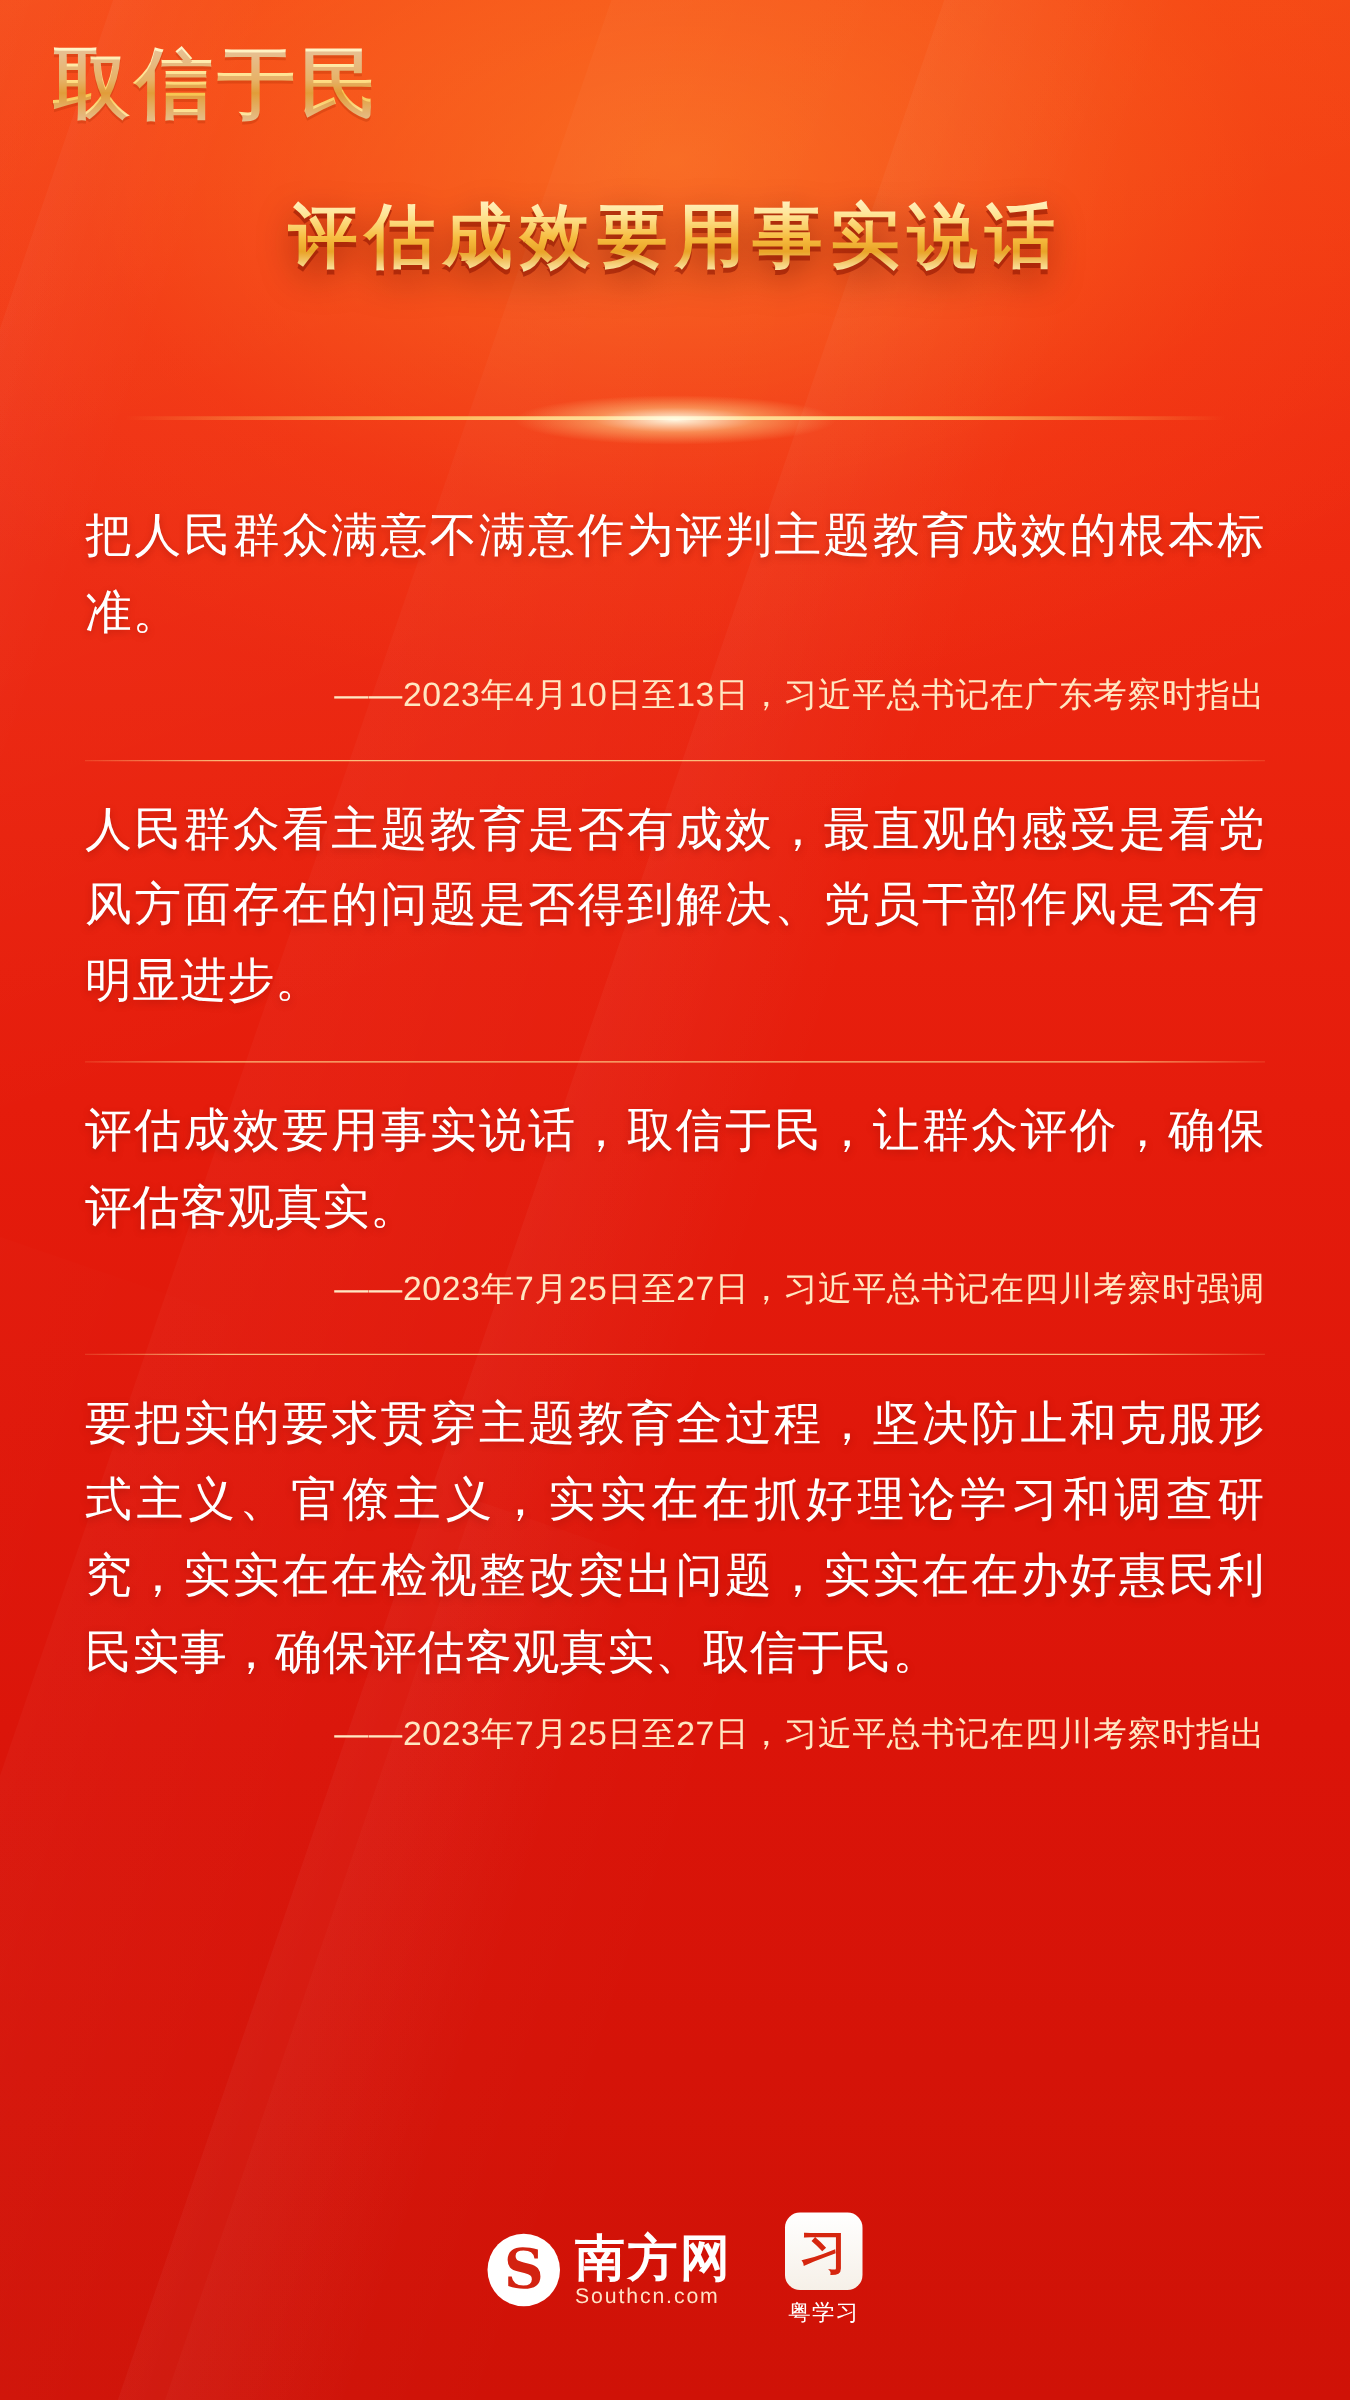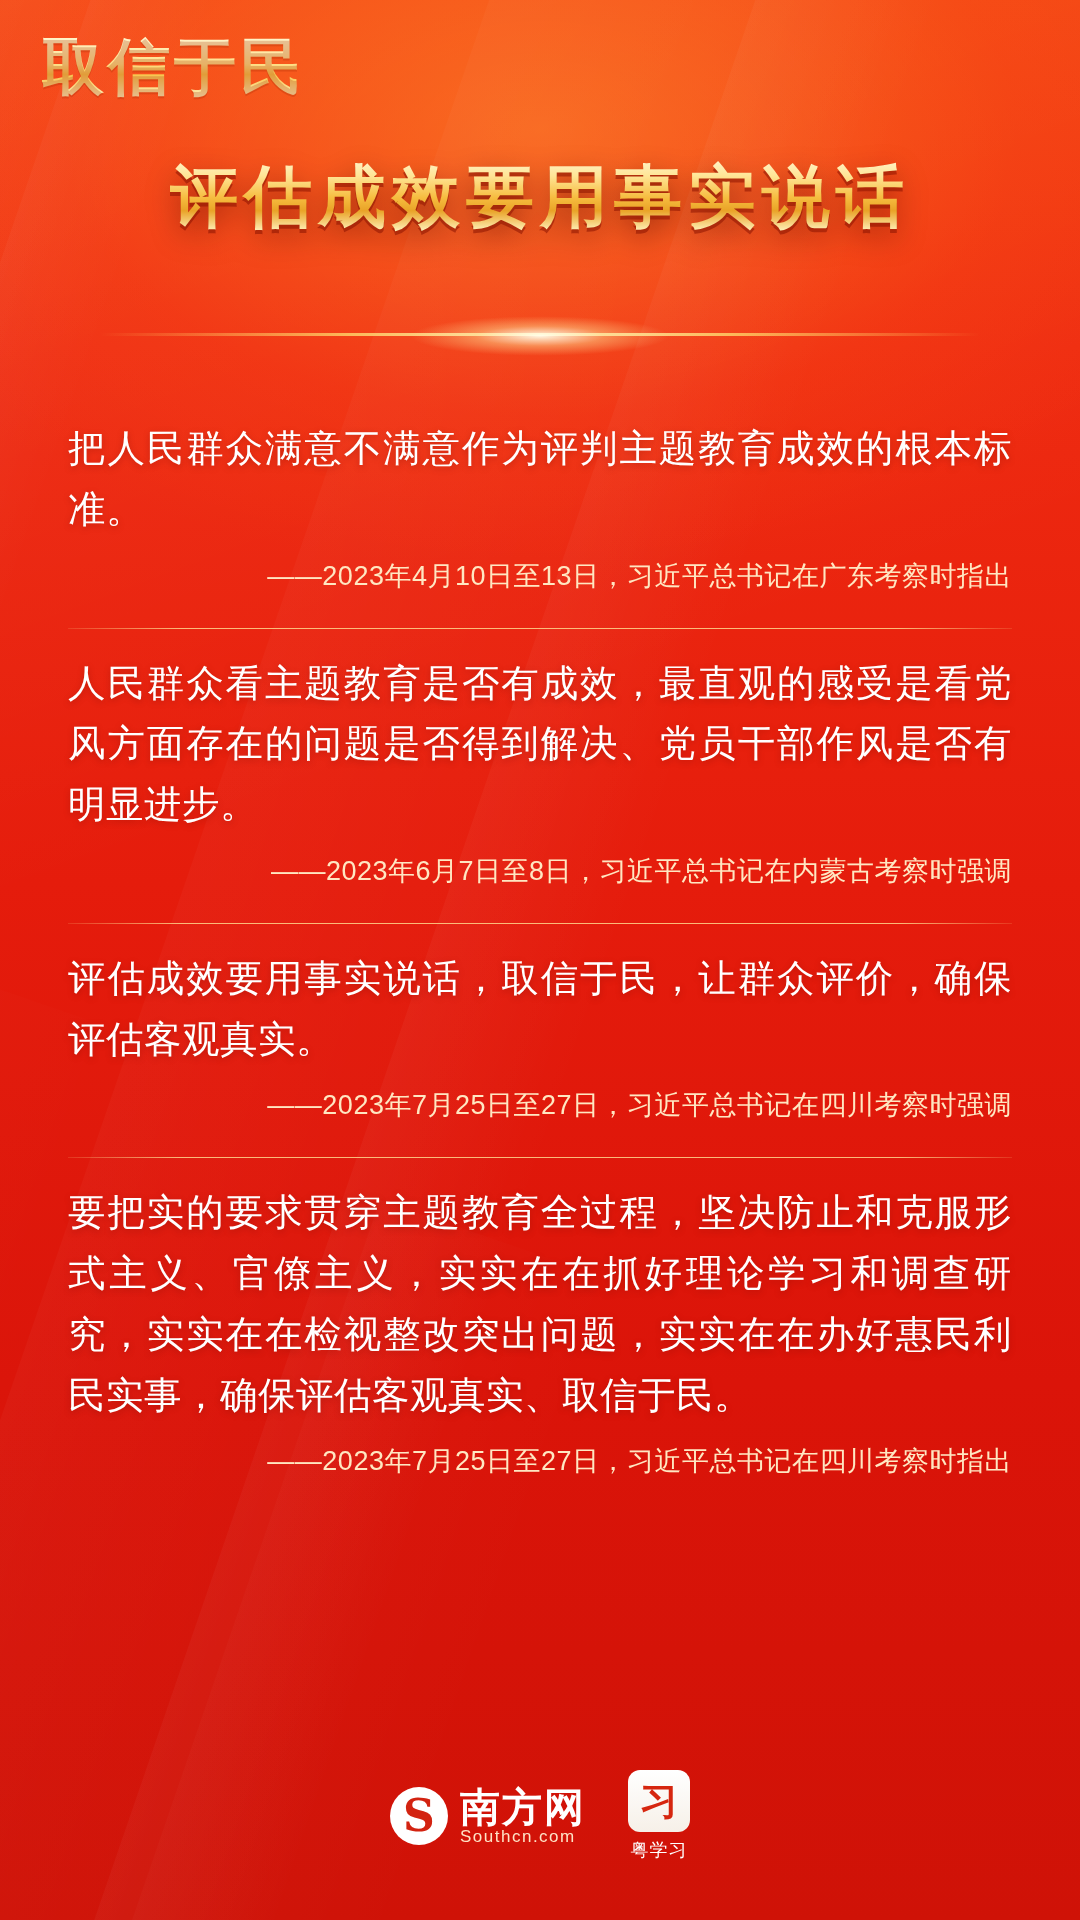--- a/index.html
+++ b/index.html
@@ -83,21 +83,21 @@
     top: 150px;
     left: 0;
     width: 1080px;
     text-align: center;
     z-index: 5;
   }
   .title {
     display: inline-block;
     font-family: "DejaVu Serif", "Liberation Serif", serif;
     font-weight: bold;
-    font-size: 68px;
+    font-size: 56px;
     letter-spacing: 6px;
     line-height: 1.18;
     padding: 6px 0;
     background: linear-gradient(180deg, #fffbe6 0%, #ffe596 28%, #f6bc3f 52%, #e9a327 66%, #fff0b8 88%, #f9d172 100%);
     -webkit-background-clip: text;
     background-clip: text;
     color: transparent;
     filter: drop-shadow(0 4px 0 rgba(140,20,0,0.55)) drop-shadow(0 9px 14px rgba(90,10,0,0.45));
   }
 
@@ -126,21 +126,21 @@
     transform: translateX(-50%);
     width: 260px;
     height: 40px;
     background: radial-gradient(ellipse at center, rgba(255,255,235,0.95) 0%, rgba(255,225,150,0.45) 35%, rgba(255,200,100,0) 70%);
     border-radius: 50%;
   }
 
   
   .content {
     position: absolute;
-    top: 400px;
+    top: 380px;
     left: 0;
     width: 1080px;
     z-index: 5;
     padding: 0 68px;
     box-sizing: border-box;
   }
   .quote-block { padding: 18px 0 10px; }
   .quote-text {
     color: #ffffff;
     font-size: 37.5px;
@@ -263,21 +263,20 @@
   <div class="content">
 
     <div class="quote-block">
       <div class="quote-text">把人民群众满意不满意作为评判主题教育成效的根本标准。</div>
       <div class="quote-source">——2023年4月10日至13日，习近平总书记在广东考察时指出</div>
     </div>
     <div class="divider"></div>
 
     <div class="quote-block">
       <div class="quote-text">人民群众看主题教育是否有成效，最直观的感受是看党风方面存在的问题是否得到解决、党员干部作风是否有明显进步。</div>
-      <div class="quote-source">——2023年6月7日至8日，习近平总书记在内蒙古考察时强调</div>
     </div>
     <div class="divider"></div>
 
     <div class="quote-block">
       <div class="quote-text">评估成效要用事实说话，取信于民，让群众评价，确保评估客观真实。</div>
       <div class="quote-source">——2023年7月25日至27日，习近平总书记在四川考察时强调</div>
     </div>
     <div class="divider"></div>
 
     <div class="quote-block">

